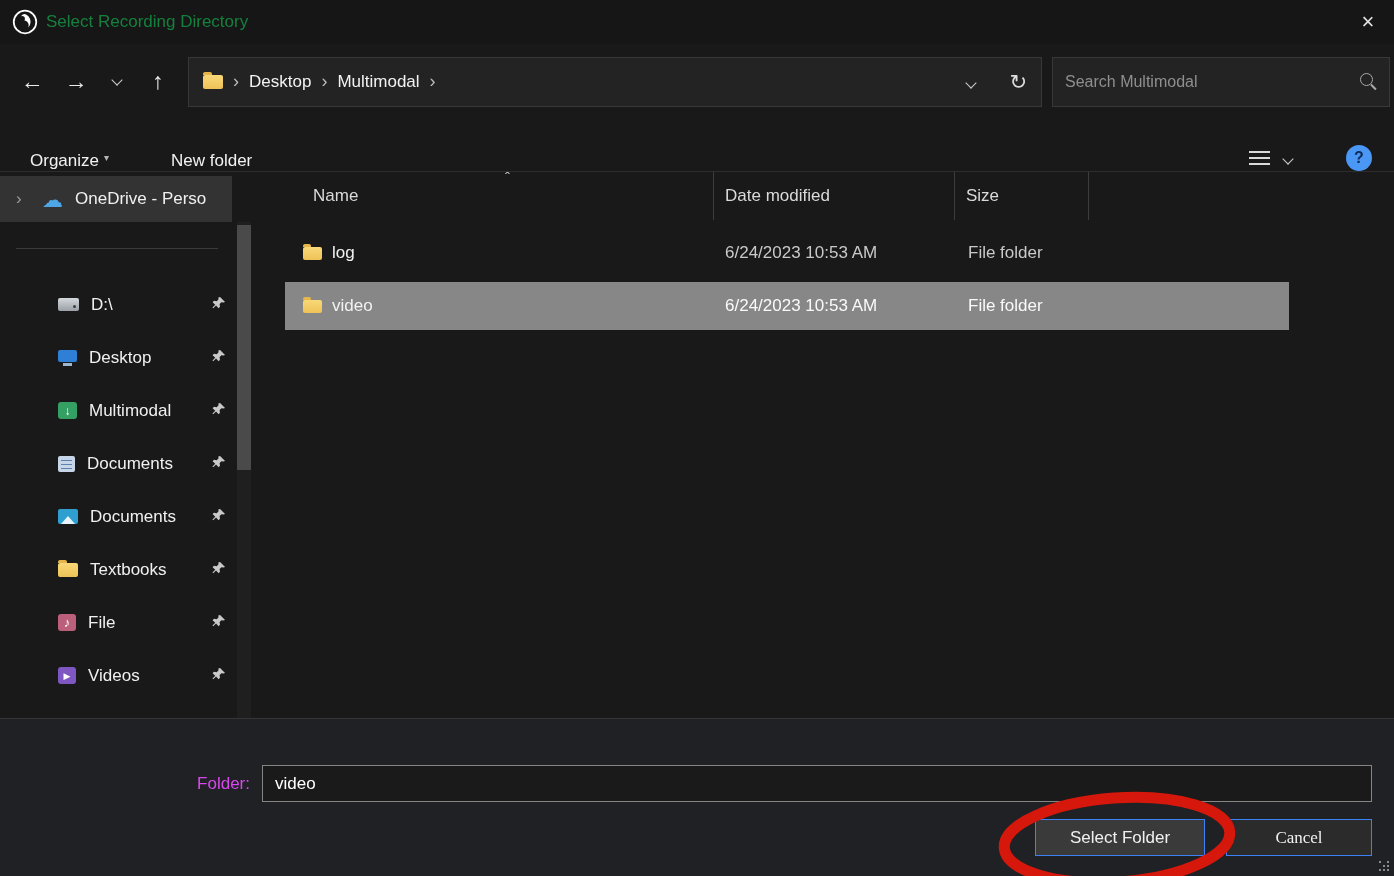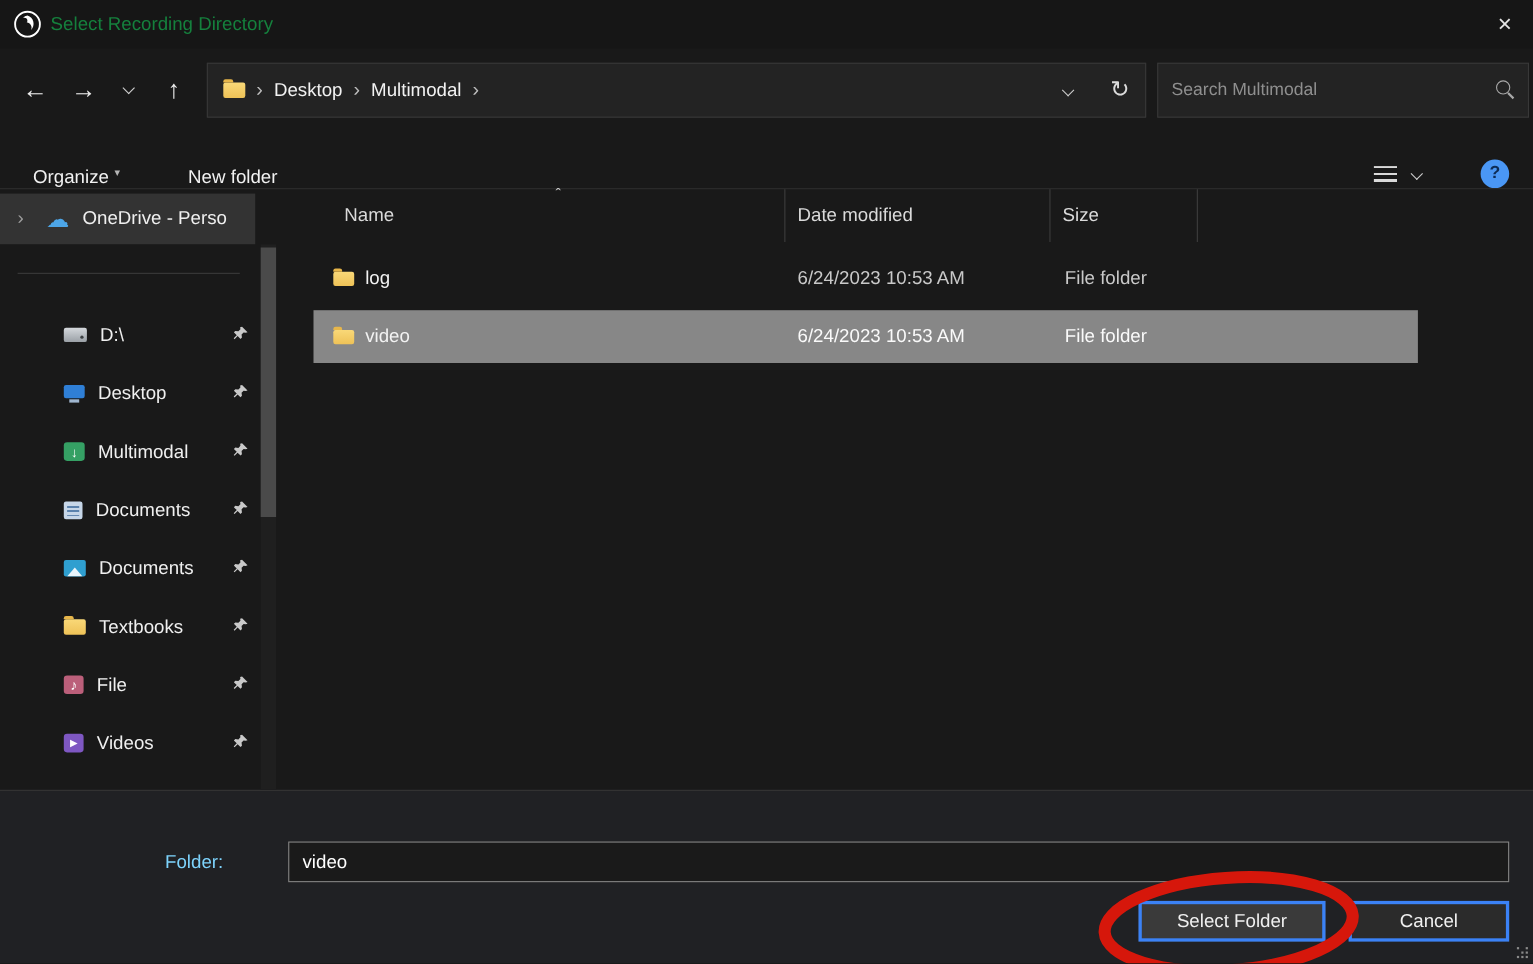--- a/index.html
+++ b/index.html
@@ -91,26 +91,26 @@
   .rc-name .folder-glyph { width:19px; height:13px; background:linear-gradient(#f9d878,#eec257); border-radius:2px; position:relative; flex:none; margin-right:10px; }
   .rc-name .folder-glyph::before { content:""; position:absolute; top:-3px; left:0; width:8px; height:3px; background:#e7b64a; border-radius:2px 2px 0 0; }
   .rc-date { width:241px; padding-left:11px; color:#c9c9c9; }
   .rc-type { width:200px; padding-left:13px; color:#c9c9c9; }
   .rc-size { width:134px; padding-left:11px; color:#c9c9c9; }
   .fl-row.sel .rc-date, .fl-row.sel .rc-type, .fl-row.sel .rc-size { color:#fafafa; }
 
   
   .footer { height:158px; background:#202124; border-top:1px solid #353535; }
   .folder-row { display:flex; align-items:center; padding:0 22px 0 150px; margin-top:46px; }
-  .folder-label { font-size:17px; color:#7dd3fc; width:112px; padding-right:12px; flex:none; }
+  .folder-label { font-size:17px; color:#d946ef; width:112px; text-align:right; padding-right:12px; flex:none; }
   .folder-input { flex:1; height:37px; background:#1a1a1a; border:1px solid #858585; color:#ffffff; font-size:17px; font-family:inherit; padding:0 12px; outline:none; }
   .btn-row { display:flex; justify-content:flex-end; gap:21px; padding-right:22px; margin-top:17px; }
-  .btn { height:37px; font-size:17px; font-family:inherit; color:#f0f0f0; border:3px solid #3b82f6; cursor:pointer; }
+  .btn { height:37px; font-size:17px; font-family:inherit; color:#f0f0f0; border:1px solid #3b82f6; cursor:pointer; }
   .btn-primary { width:170px; background:#3a3a3a; }
-  .btn-cancel { width:146px; background:#2b2b2b; }
+  .btn-cancel { width:146px; background:#2b2b2b;font-family:Liberation Serif, serif; }
 
   
   .annotation { position:absolute; left:0; top:0; pointer-events:none; z-index:50; }
   .grip { position:absolute; right:4px; bottom:4px; width:11px; height:11px; cursor:nwse-resize; }
   .grip::before { content:""; position:absolute; left:0; top:0; width:2px; height:2px; background:#8a8a8a;
     box-shadow:8px 0 #8a8a8a, 8px 4px #8a8a8a, 8px 8px #8a8a8a, 4px 4px #8a8a8a, 4px 8px #8a8a8a, 0 8px #8a8a8a; }
 </style>
 </head>
 <body>
 

